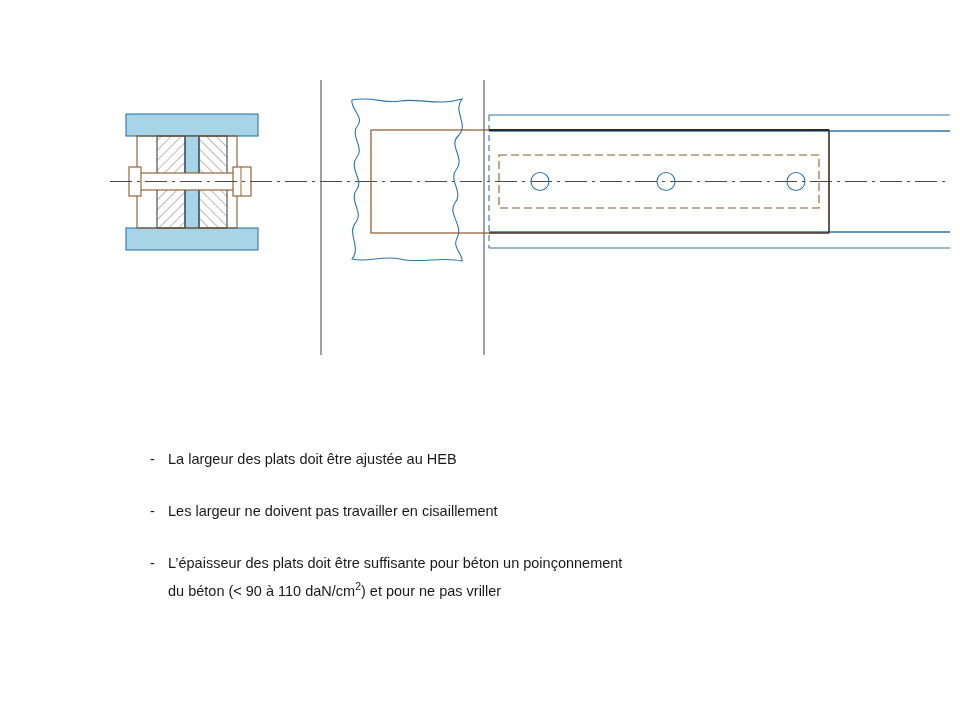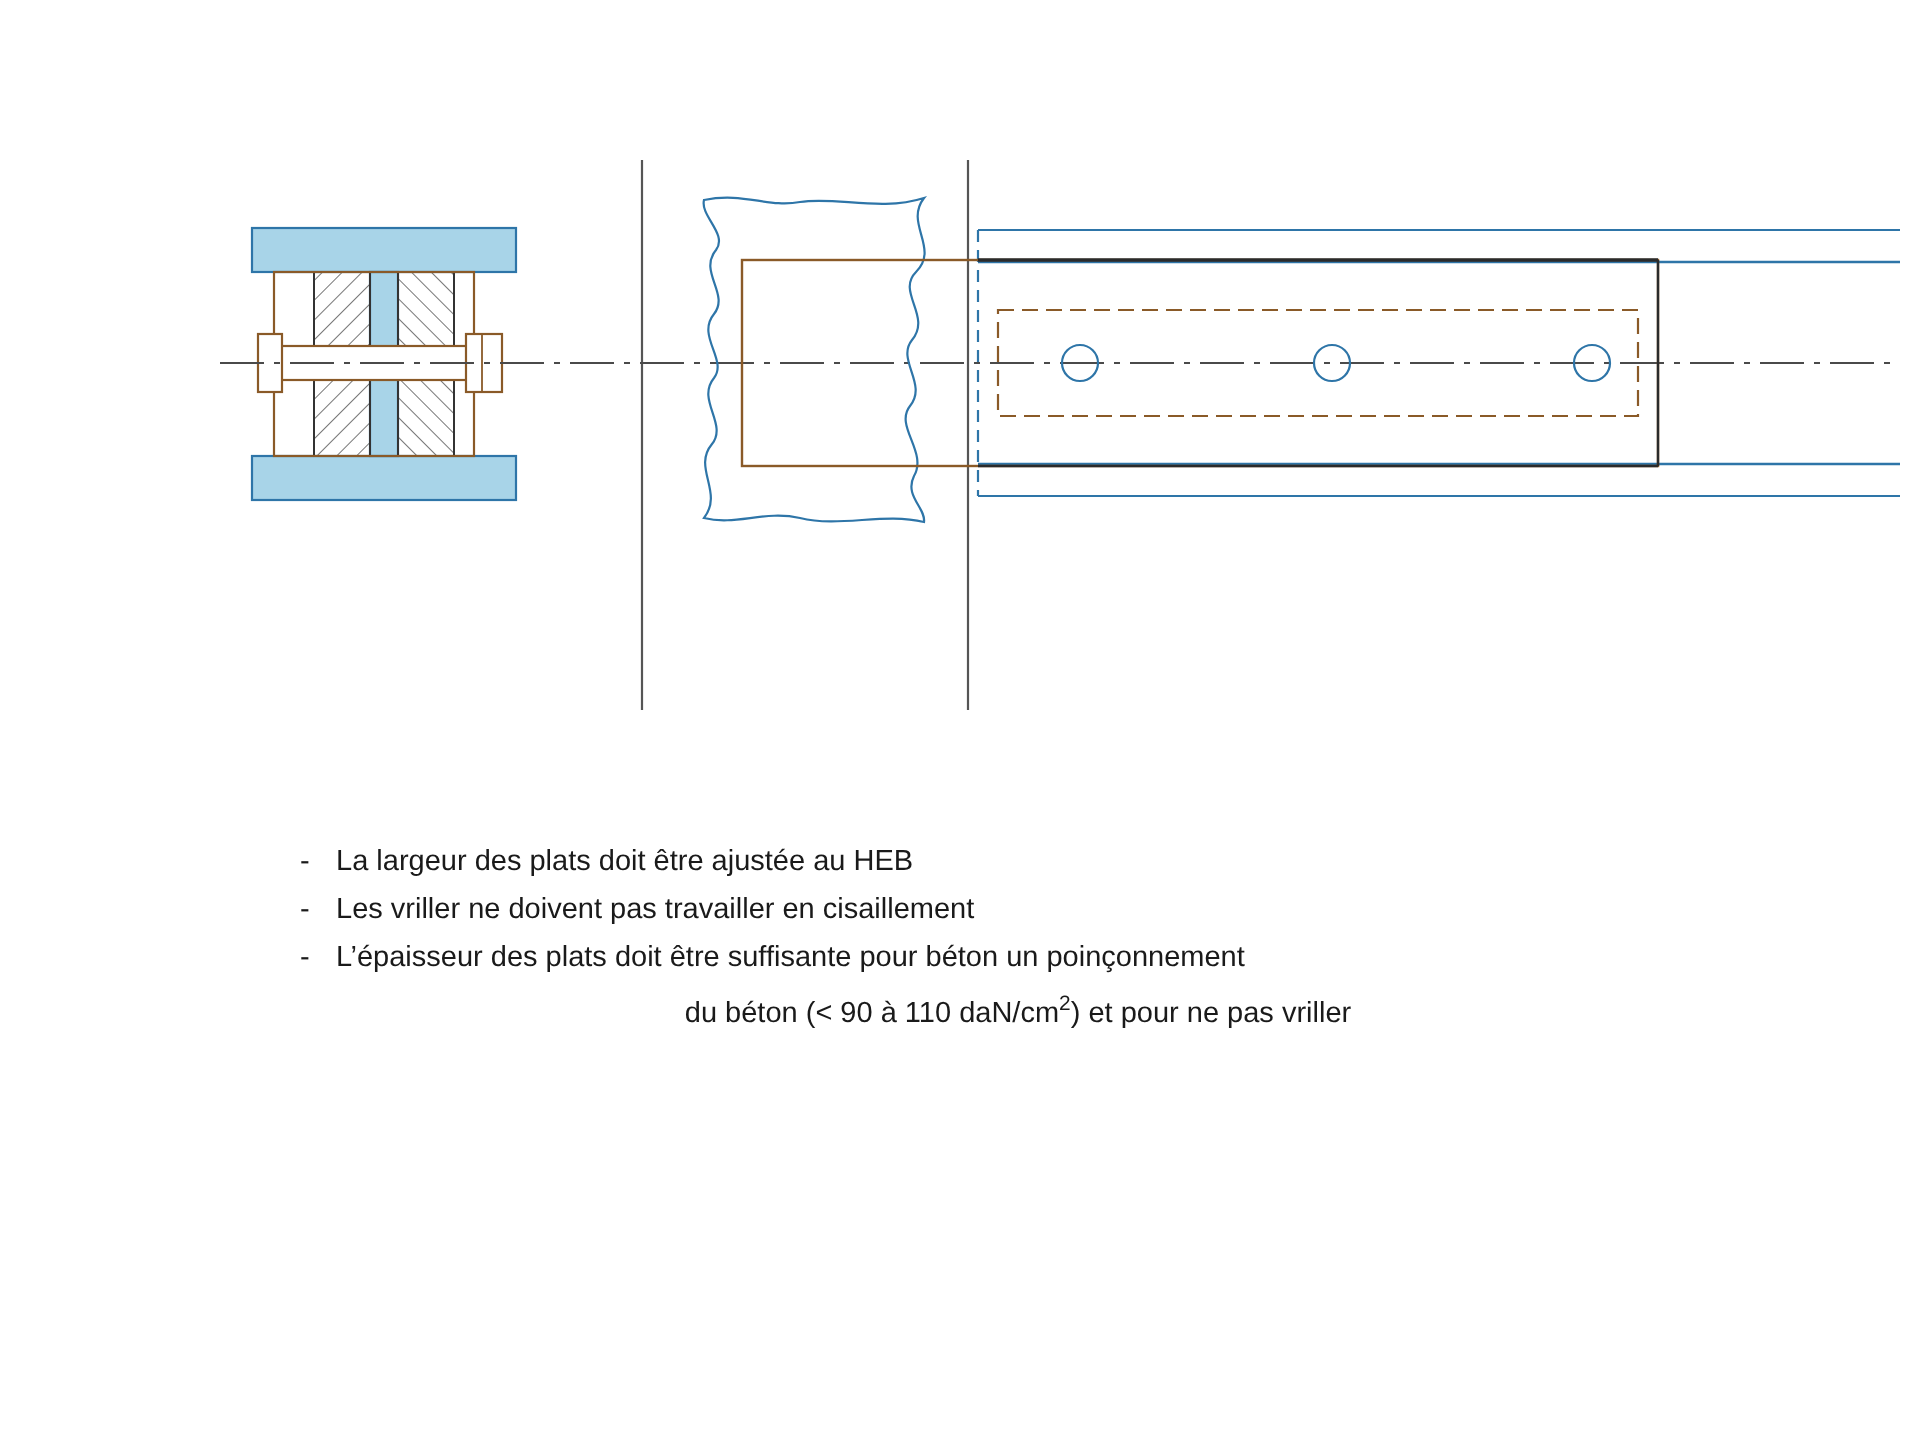--- a/index.html
+++ b/index.html
@@ -36,27 +36,27 @@
     margin-bottom: 2px;
   }
   .note-bullet {
     width: 18px;
     flex: 0 0 18px;
     color: #1a1a1a;
   }
   .note-text {
     flex: 1 1 auto;
     white-space: pre-wrap;
+    margin-top: 28px;
   }
   .note-cont {
     padding-left: 18px;
     font-size: 14.5px;
     color: #1a1a1a;
     line-height: 22px;
-    text-align: center;
   }
   sup {
     font-size: 0.72em;
     vertical-align: super;
   }
 </style>
 </head>
 <body>
 
 <div id="drawing-area">
@@ -129,21 +129,21 @@
 
 <div id="notes">
 
   <div class="note-line">
     <span class="note-bullet">-</span>
     <span class="note-text">La largeur des plats doit être ajustée au HEB</span>
   </div>
 
   <div class="note-line">
     <span class="note-bullet">-</span>
-    <span class="note-text">Les vriller ne doivent pas travailler en cisaillement</span>
+    <span class="note-text">Les largeur ne doivent pas travailler en cisaillement</span>
   </div>
 
   <div class="note-line">
     <span class="note-bullet">-</span>
     <span class="note-text">L’épaisseur des plats doit être suffisante pour béton un poinçonnement</span>
   </div>
   <div class="note-cont">
     <span>du béton (&lt; 90 à 110 daN/cm</span><sup>2</sup><span>) et pour ne pas vriller</span>
   </div>
 

